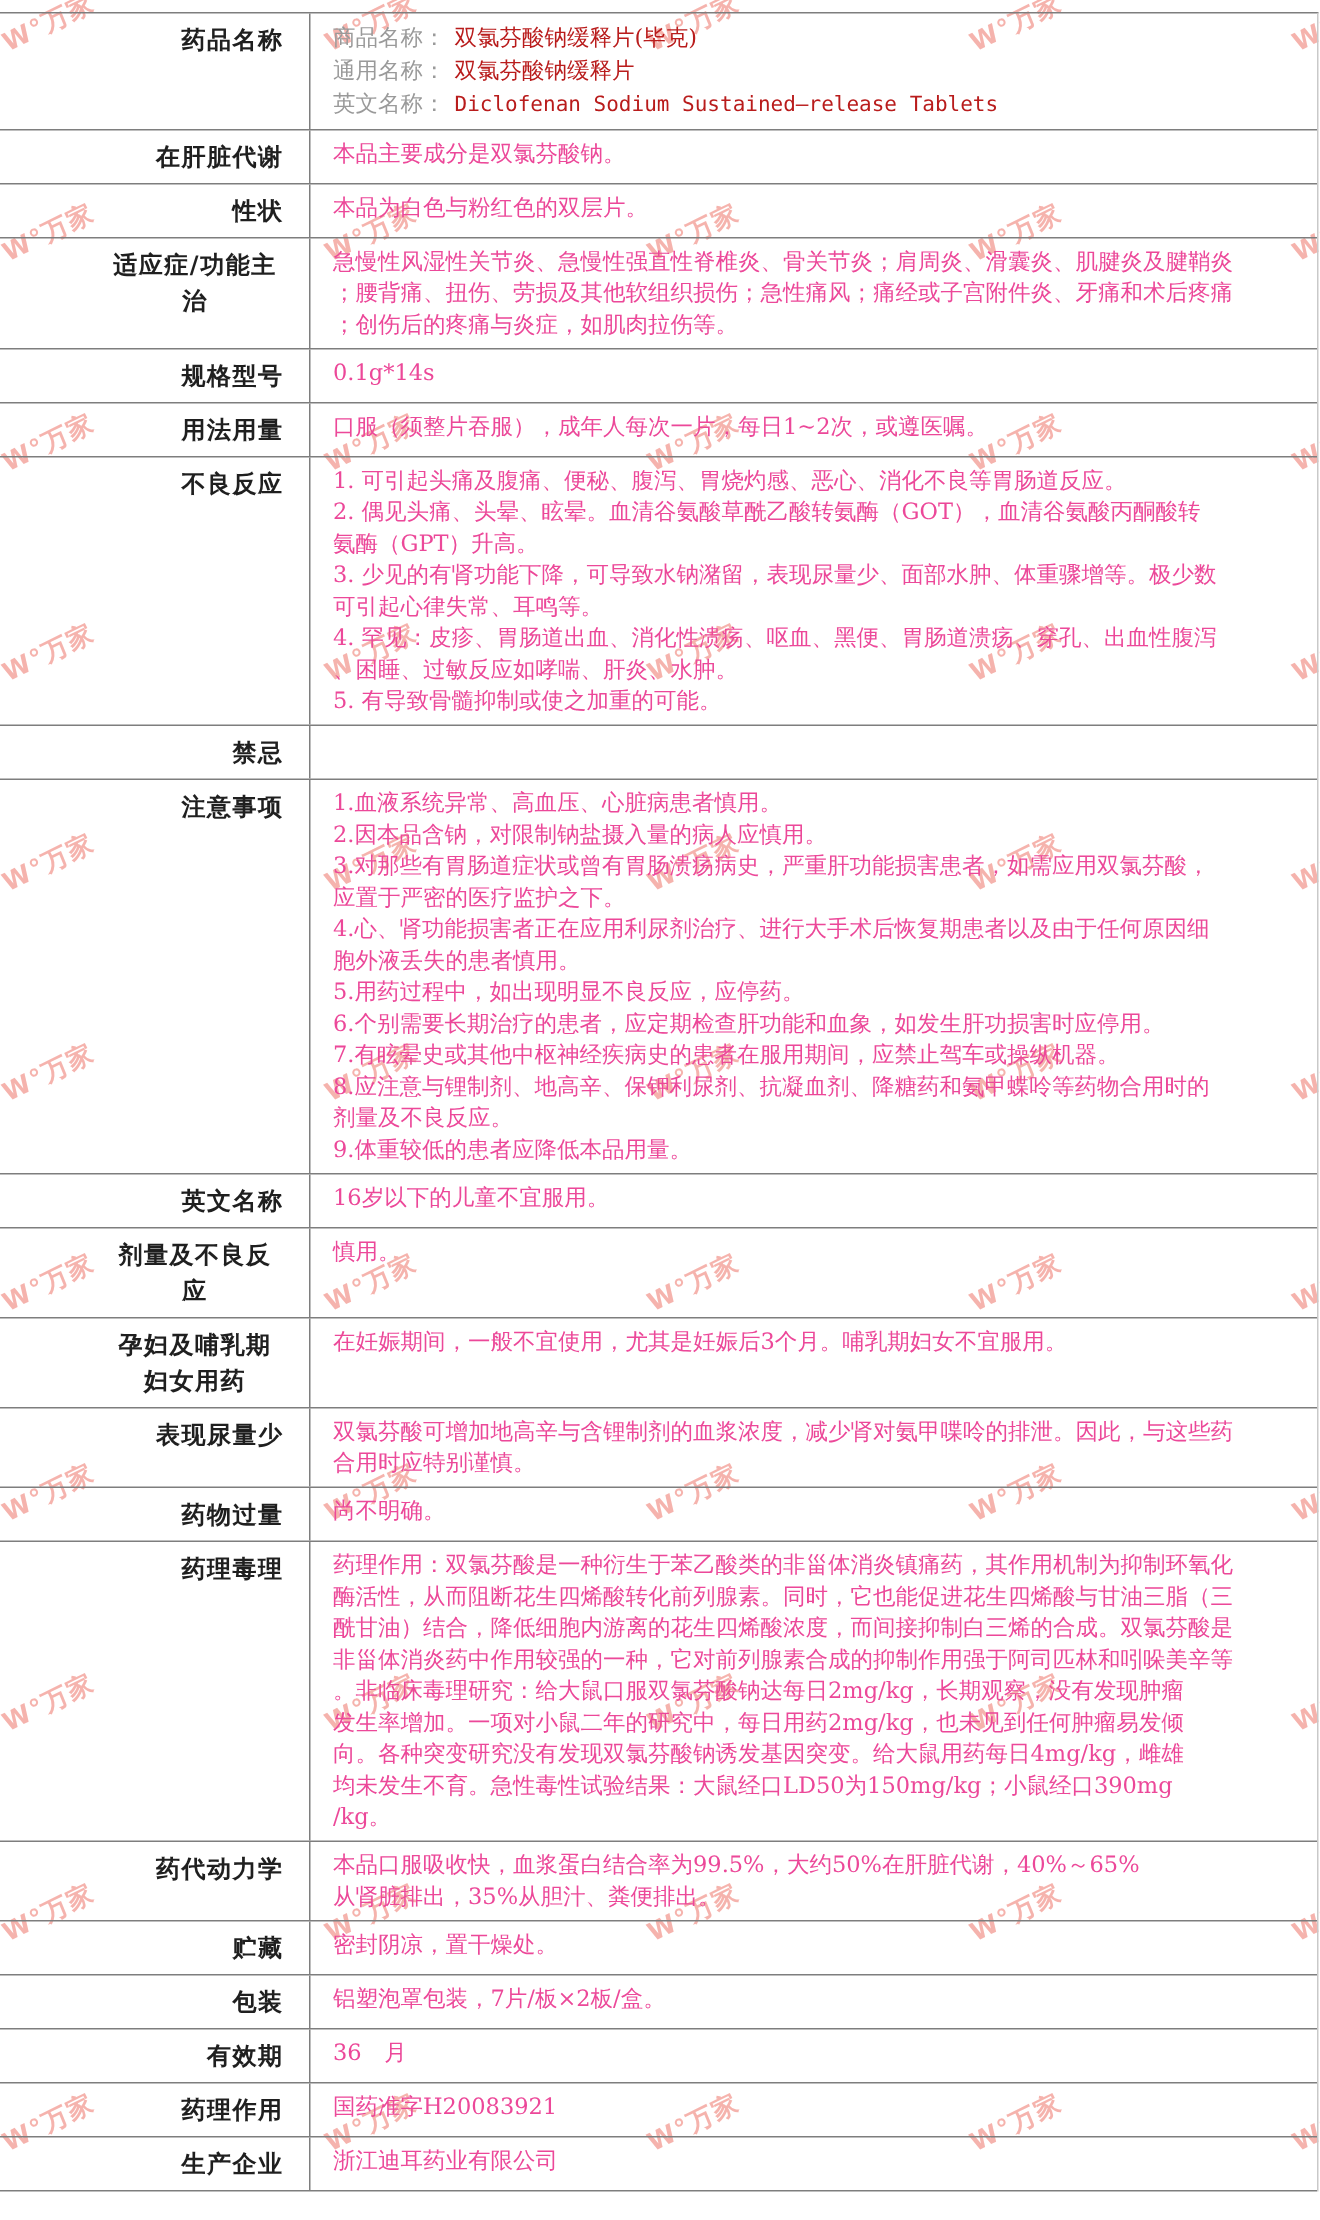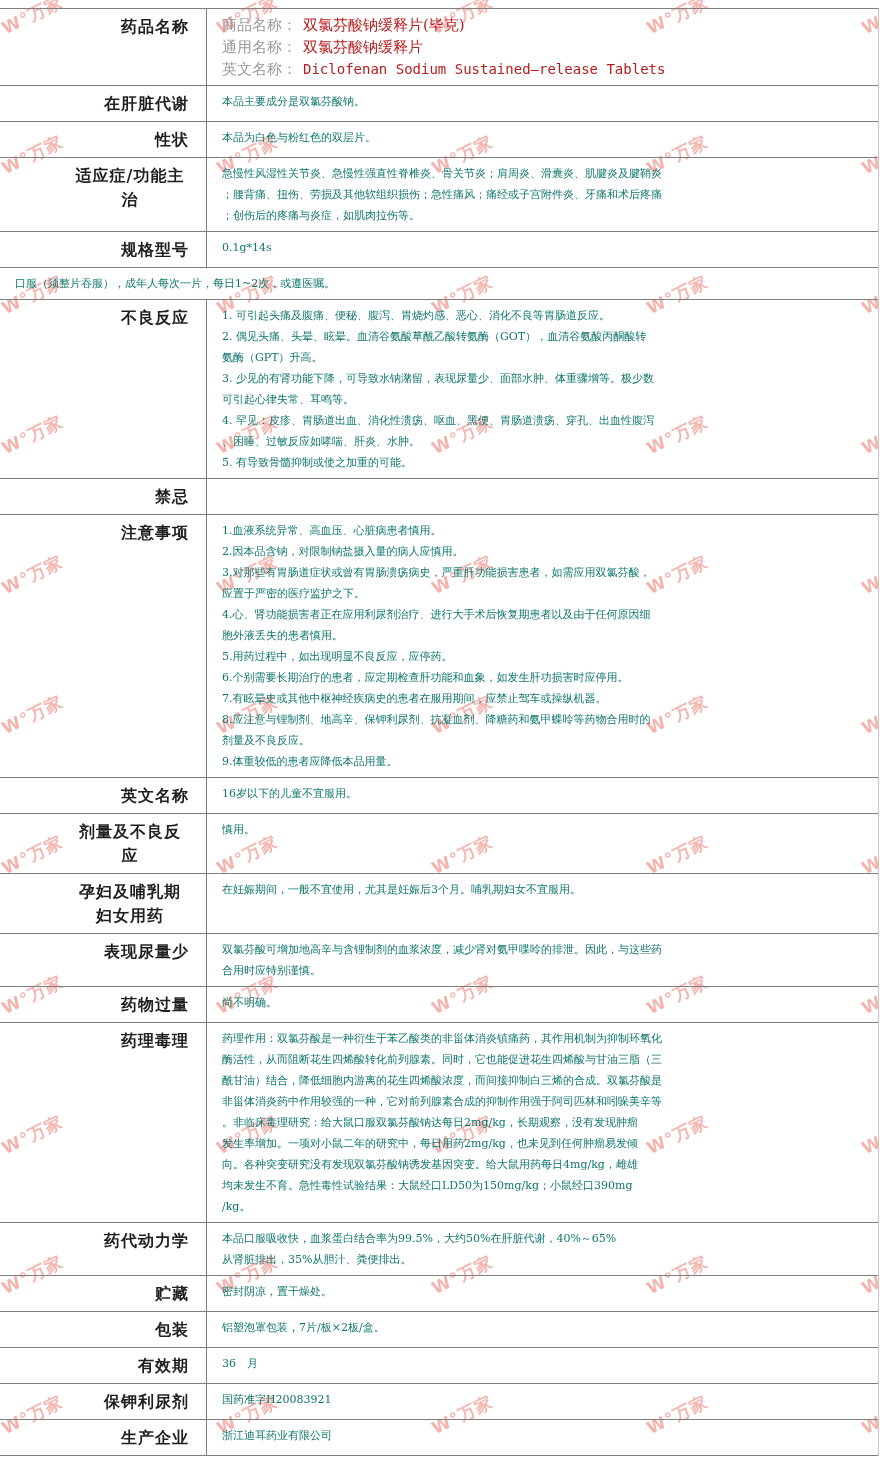--- a/index.html
+++ b/index.html
@@ -37,21 +37,21 @@
     text-align:center;
     font-size:16px;font-weight:bold;color:#1f1f1f;
     line-height:24px;letter-spacing:1px;
   }
   .content-cell{
     flex:1;box-sizing:border-box;
     padding:5px 16px 5px 15px;
   }
   .content-text{
     display:block;white-space:pre-line;
-    font-size:11px;line-height:21px;color:#0f766e;
+    font-size:15px;line-height:21px;color:#ec4899;
   }
   .name-line{font-size:15px;line-height:22px;white-space:nowrap;}
   .name-key{color:#9a9a9a;margin-right:6px;}
   .name-val{color:#b91c1c;}
   .mono{font-family:"DejaVu Sans Mono","Liberation Mono",monospace;font-size:14px;}
 </style>
 </head>
 <body>
 
 <div class="page">
@@ -151,20 +151,23 @@
       </div>
       <div class="row">
         <div class="label-cell">
           <span class="label-text">规格型号</span>
         </div>
         <div class="content-cell">
           <span class="content-text">0.1g*14s</span>
         </div>
       </div>
       <div class="row">
+        <div class="label-cell">
+          <span class="label-text">用法用量</span>
+        </div>
         <div class="content-cell">
           <span class="content-text">口服（须整片吞服），成年人每次一片，每日1~2次，或遵医嘱。</span>
         </div>
       </div>
       <div class="row">
         <div class="label-cell">
           <span class="label-text">不良反应</span>
         </div>
         <div class="content-cell">
           <span class="content-text"> 1. 可引起头痛及腹痛、便秘、腹泻、胃烧灼感、恶心、消化不良等胃肠道反应。
@@ -286,21 +289,21 @@
       <div class="row">
         <div class="label-cell">
           <span class="label-text">有效期</span>
         </div>
         <div class="content-cell">
           <span class="content-text">36　月</span>
         </div>
       </div>
       <div class="row">
         <div class="label-cell">
-          <span class="label-text">保钾利尿剂</span>
+          <span class="label-text">药理作用</span>
         </div>
         <div class="content-cell">
           <span class="content-text">国药准字H20083921</span>
         </div>
       </div>
       <div class="row">
         <div class="label-cell">
           <span class="label-text">生产企业</span>
         </div>
         <div class="content-cell">

